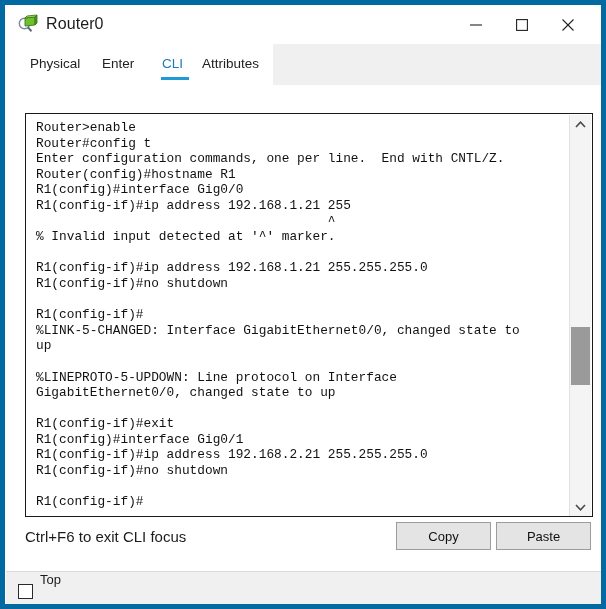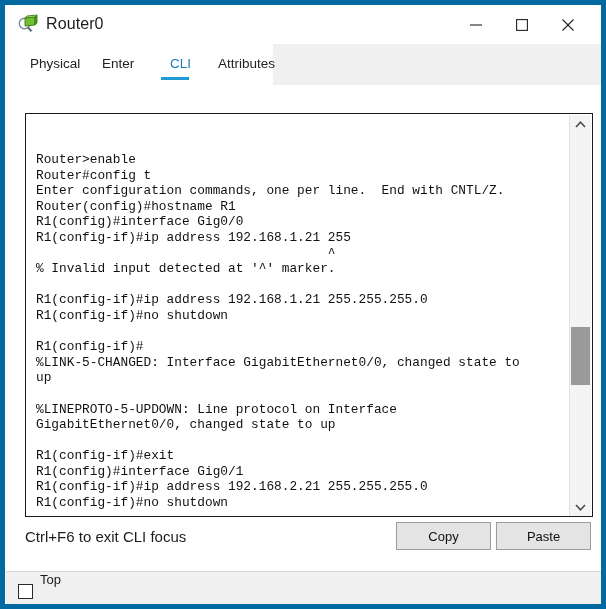--- a/index.html
+++ b/index.html
@@ -83,22 +83,22 @@
     position: absolute;
     top: 12px;
     height: 24px;
     font-size: 13.5px;
     color: #222222;
     white-space: nowrap;
     cursor: default;
   }
   #tab-physical   { left: 24px; }
   #tab-config     { left: 96px; }
-  #tab-cli        { left: 164px; color: #1a7bbd; }
-  #tab-attributes { left: 212px; }
+  #tab-cli        { left: 156px; color: #1a7bbd; }
+  #tab-attributes { left: 196px; }
   #tab-cli-underline {
     position: absolute;
     left: 155px; top: 33px;
     width: 28px; height: 3px;
     background: #1f9ad6;
   }
 
   
   #panel {
     position: absolute;
@@ -134,21 +134,20 @@
     height: 402px;
     padding: 6px 0 0 10px;
     box-sizing: border-box;
     overflow: hidden;
     font-family: "Liberation Mono", "DejaVu Sans Mono", monospace;
     font-size: 12.8px;
     line-height: 15.6px;
     color: #111111;
     white-space: pre;
     cursor: text;
-    margin-top: 32px;
   }
   #terminal div { height: 15.6px; }
 
   
   #vscroll {
     position: absolute;
     right: 1px; top: 1px;
     width: 21px;
     height: 402px;
     background: #f4f4f4;

